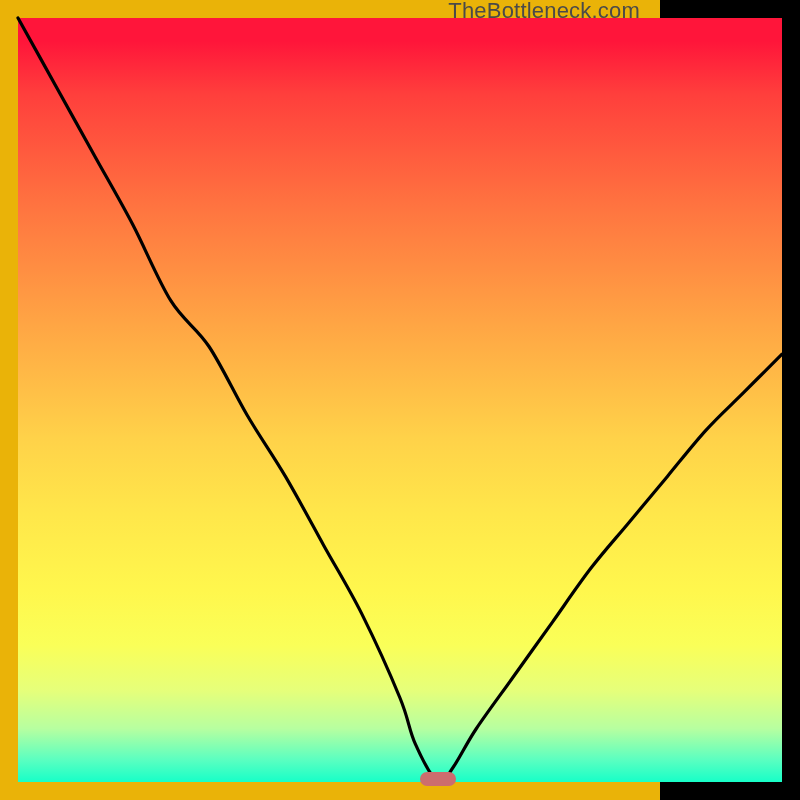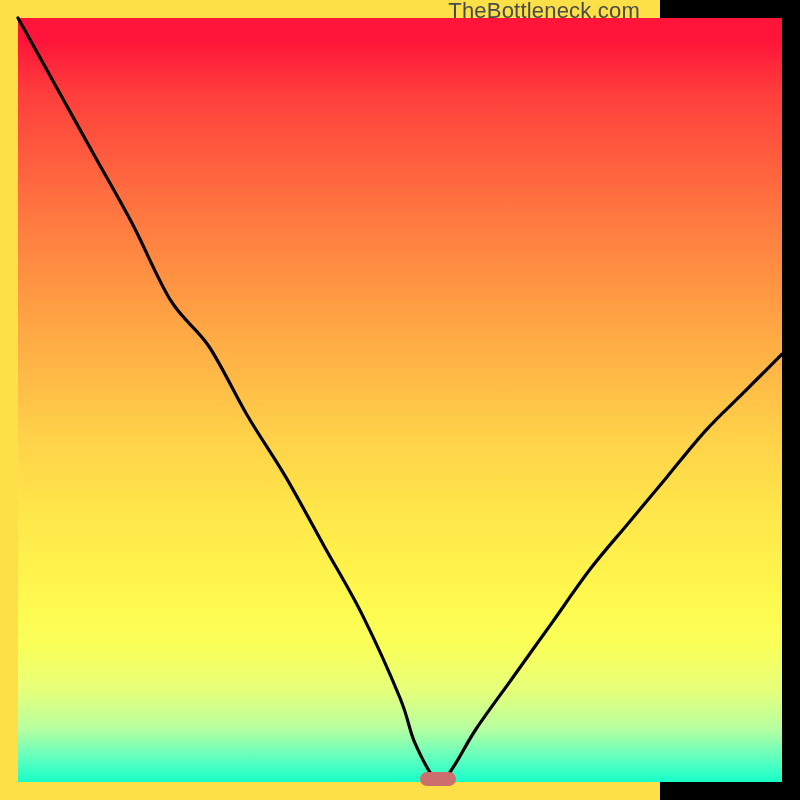--- a/index.html
+++ b/index.html
@@ -8,21 +8,21 @@
     width: 800px;
     height: 800px;
     background: #000;
     font-family: Arial, Helvetica, sans-serif;
     overflow: hidden;
   }
   .frame {
     position: relative;
     width: 660px;
     height: 800px;
-    background: #fde047;
+    background: #eab308;
   }
   .plot-area {
     position: absolute;
     left: 18px;
     top: 18px;
     width: 764px;
     height: 764px;
     background: linear-gradient(to bottom,
       #ff153a 0%,
       #ff153a 3%,

